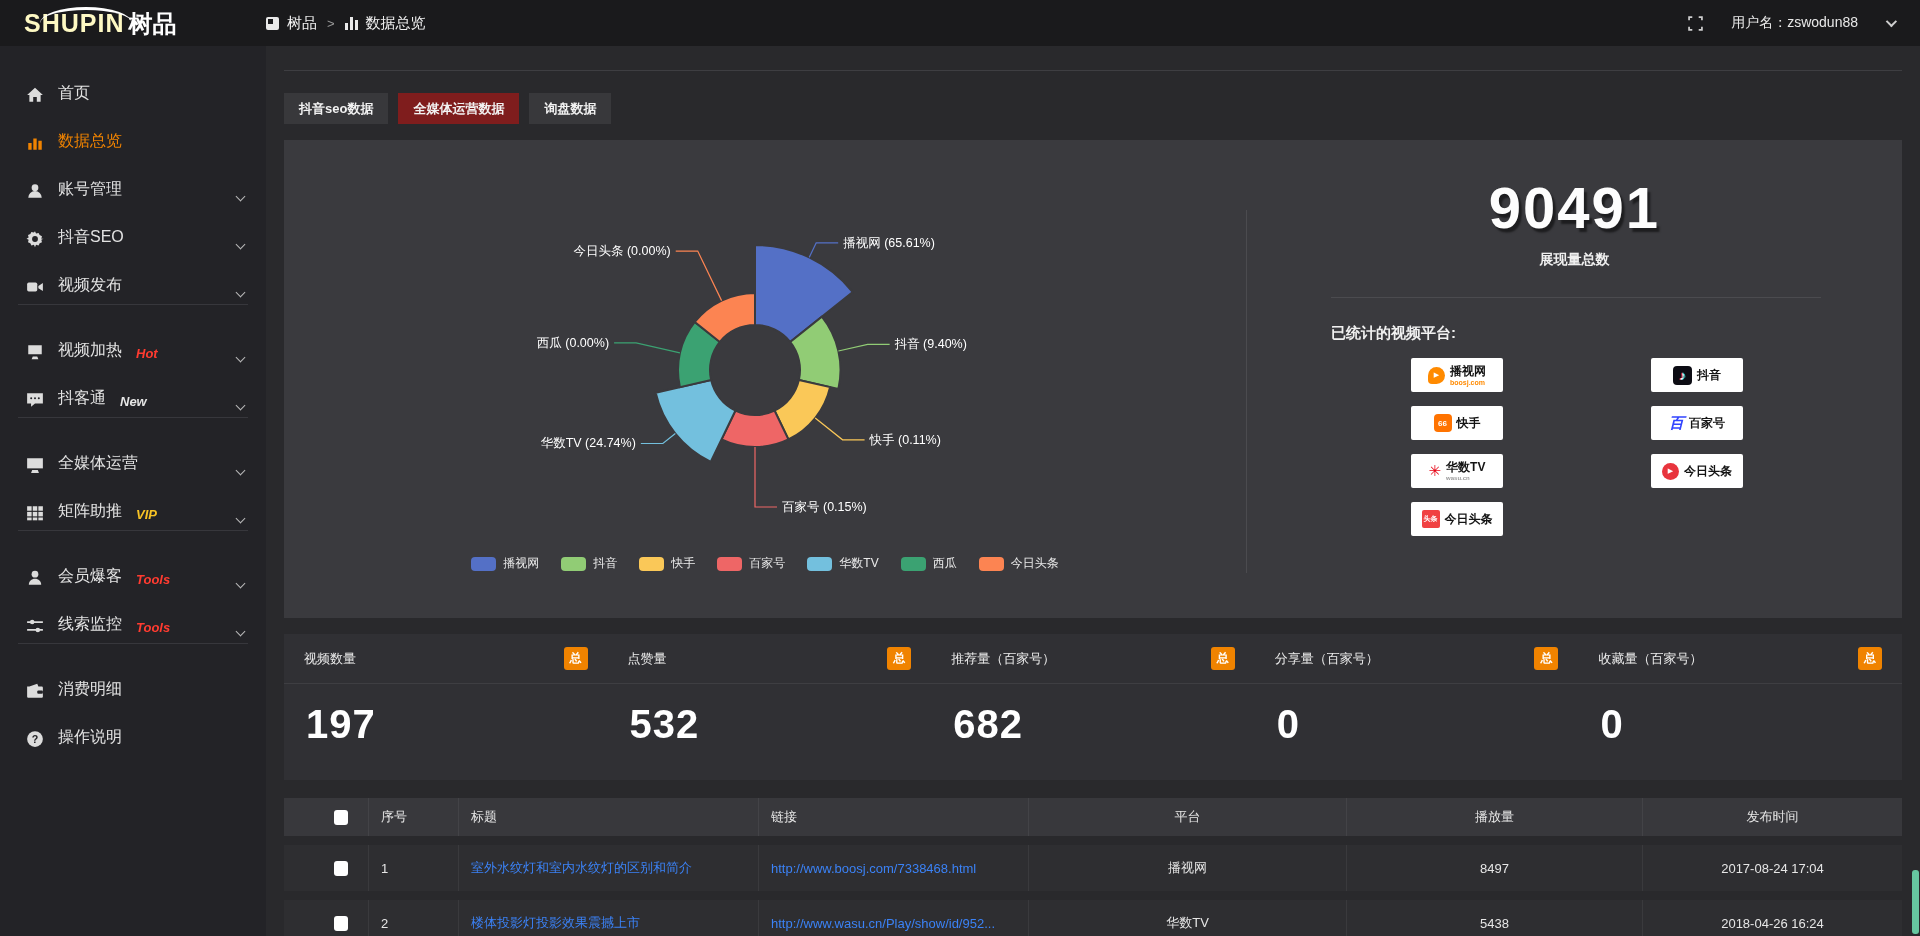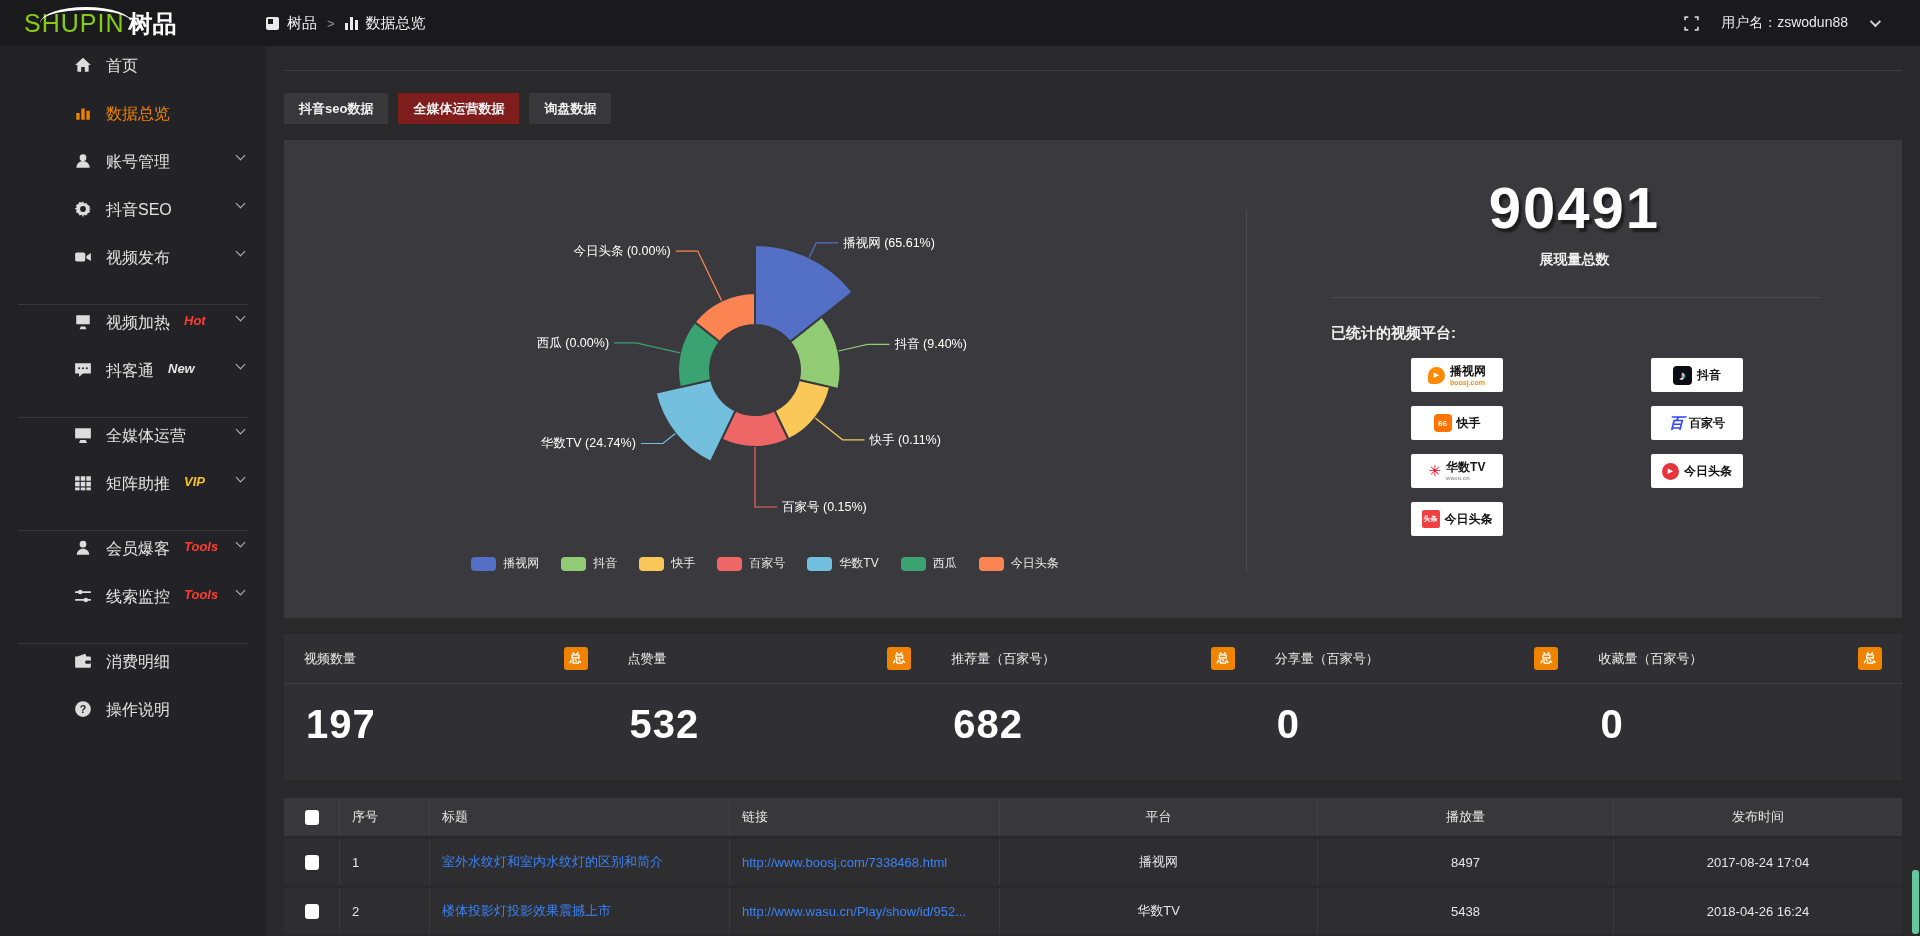--- a/index.html
+++ b/index.html
@@ -3,39 +3,39 @@
 <meta charset="utf-8">
 <style>
   * { margin:0; padding:0; box-sizing:border-box; }
   html,body { width:1920px; height:936px; overflow:hidden; background:#29292c;
     font-family:"Liberation Sans","DejaVu Sans",sans-serif; }
 
   
   .app-header { position:fixed; top:0; left:0; right:0; height:46px; background:#1a1a1c;
     display:flex; align-items:center; z-index:10; }
   .logo { width:266px; padding-left:24px; display:flex; align-items:flex-end; gap:4px; position:relative; }
-  .logo-en { font-size:25px; font-weight:400; color:#84cc16; letter-spacing:1px; line-height:1; }
+  .logo-en { font-size:25px; font-weight:700; color:#fef9c3; letter-spacing:1px; line-height:1; }
   .logo-cn { font-size:24px; font-weight:900; color:#fff; line-height:1; }
   .logo-arc { position:absolute; left:40px; top:-4px; width:92px; height:16px;
     border-top:3px solid #fff; border-radius:50% 50% 0 0 / 100% 100% 0 0; }
   .breadcrumb { display:flex; align-items:center; gap:8px; font-size:15px; color:#f2f2f2; }
   .bc-box-icon { width:13px; height:13px; background:#e9e9e9; border-radius:2px; display:inline-block; position:relative; }
   .bc-box-icon::after { content:""; position:absolute; left:2px; top:2px; width:5px; height:5px; background:#1a1a1c; }
   .bc-bars-icon { display:inline-flex; align-items:flex-end; gap:2px; height:13px; }
   .bc-bars-icon i { width:3px; background:#e9e9e9; display:block; }
   .bc-bars-icon i:nth-child(1){height:7px}.bc-bars-icon i:nth-child(2){height:13px}.bc-bars-icon i:nth-child(3){height:10px}
   .bc-sep { color:#9a9a9a; font-size:13px; margin:0 2px; }
-  .header-right { margin-left:auto; display:flex; align-items:center; gap:22px; padding-right:42px;
+  .header-right { margin-left:auto; display:flex; align-items:center; gap:28px; padding-right:26px;
     color:#e8e8e8; font-size:14px; }
   .chev-down { width:8px; height:8px; border-right:2px solid #cfcfcf; border-bottom:2px solid #cfcfcf;
     transform:rotate(45deg) translateY(-2px); display:inline-block; }
 
   
   .sidebar { position:fixed; top:46px; left:0; bottom:0; width:266px; background:#232327; padding-top:10px; }
-  .sb-item { height:48px; display:flex; align-items:flex-start; padding:0 22px 0 26px; cursor:pointer; color:#e3e3e3;margin-left:48px; }
+  .sb-item { height:48px; display:flex; align-items:flex-end; padding:0 22px 0 26px; cursor:pointer; color:#e3e3e3; }
   .sb-item .sb-icon { width:18px; height:18px; margin-right:14px; color:#dcdcdc; display:inline-flex; }
   .sb-item .sb-icon svg { width:18px; height:18px; fill:currentColor; }
   .sb-label { font-size:16px; }
   .sb-item.active { color:#f08300; }
   .sb-item.active .sb-icon { color:#f08300; }
   .sb-tag { font-size:13px; font-weight:bold; font-style:italic; margin-left:14px; }
   .sb-chevron { margin-left:auto; width:7px; height:7px; border-right:1.6px solid #b9b9b9;
     border-bottom:1.6px solid #b9b9b9; transform:rotate(45deg); }
   .sb-divider { height:1px; background:#37373c; margin:8px 18px; }
 
@@ -83,21 +83,21 @@
   .cards { display:flex; margin-top:16px; }
   .card { flex:1; height:146px; background:#303034; }
   .card-head { display:flex; justify-content:space-between; align-items:center; height:50px; padding:0 20px;
     border-bottom:1px solid #3e3e42; }
   .card-title { font-size:13px; color:#ececec; }
   .card-badge { background:#f08300; color:#fff; font-size:12px; font-weight:bold; padding:3px 6px; border-radius:3px; }
   .card-value { padding:18px 0 0 22px; font-size:40px; font-weight:bold; color:#fff; letter-spacing:1px; }
 
   
   .data-table { margin-top:18px; }
-  .t-row { display:flex; background:#2e2e31; margin-bottom:3px; height:46px; }
+  .t-row { display:flex; background:#2e2e31; margin-bottom:9px; height:46px;padding-left:29px; }
   .t-row.head { background:#38383c; height:38px; }
   .t-cell { display:flex; align-items:center; padding:0 12px; font-size:13px; color:#e6e6e6;
     border-right:1px solid rgba(255,255,255,.06); overflow:hidden; white-space:nowrap; }
   .c-check { width:56px; justify-content:center; }
   .c-idx { width:90px; }
   .c-title { width:300px; }
   .c-link { width:270px; }
   .c-platform { width:318px; justify-content:center; }
   .c-plays { width:296px; justify-content:center; }
   .c-time { flex:1; justify-content:center; border-right:none; }

